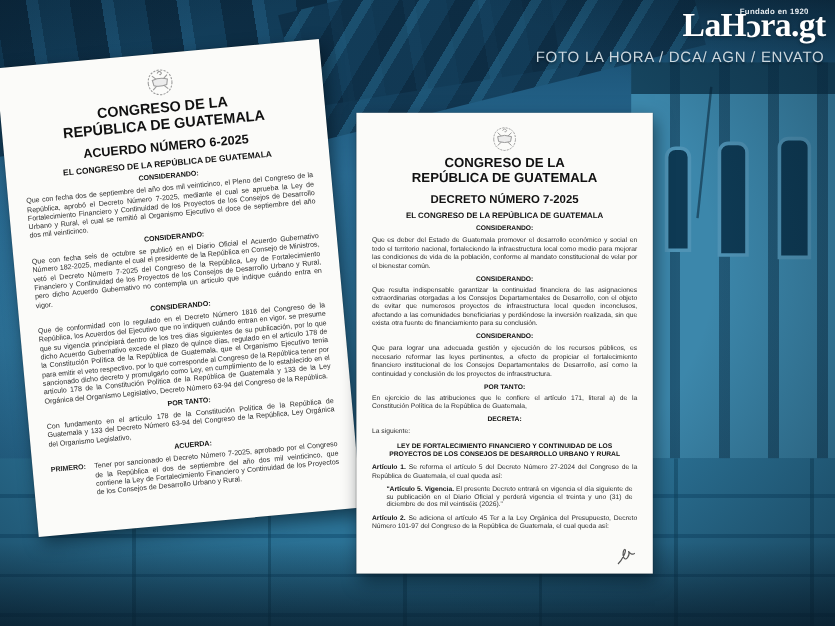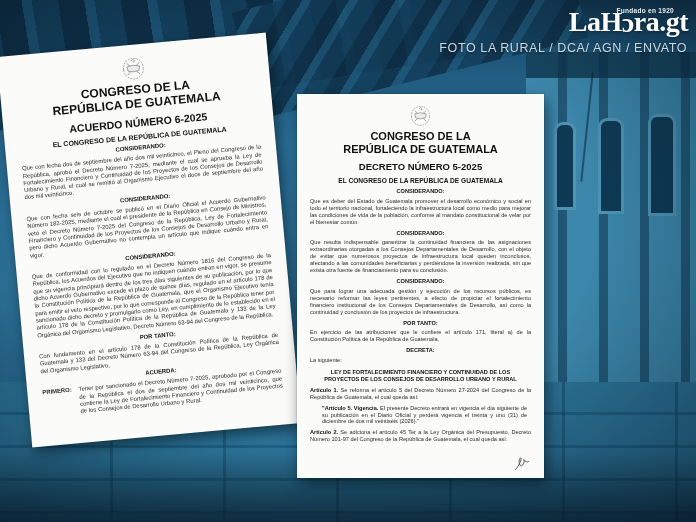--- a/index.html
+++ b/index.html
@@ -88,21 +88,21 @@
   <div class="bg-pole"></div>
   <div class="bg-wall"></div>
   <div class="bg-wallshade"></div>
   <div class="bg-vignette"></div>
 </div>
 
 <div class="logo">
   <span class="logo-tagline">Fundado en 1920</span>
   <span class="logo-text"><span>LaH</span><span class="logo-o">ɔ</span><span>ra.gt</span></span>
 </div>
-<div class="credit">FOTO LA RURAL / DCA/ AGN / ENVATO</div>
+<div class="credit">FOTO LA HORA / DCA/ AGN / ENVATO</div>
 
 <div class="doc doc-left">
   <svg class="emblem" width="36" height="27" viewBox="0 0 40 30">
     <g stroke="#9a9a9a" fill="none" stroke-width="1">
       <path d="M9,16 Q9,5 20,4 Q31,5 31,16" stroke-dasharray="2,1.2"></path>
       <path d="M9,16 Q10,26 20,27 Q30,26 31,16" stroke-dasharray="2,1.2"></path>
       <line x1="13" y1="9" x2="27" y2="22"></line>
       <line x1="27" y1="9" x2="13" y2="22"></line>
       <path d="M13,13 Q20,10.5 27,13 L26,18 Q20,20 14,18 Z" fill="#ececec"></path>
       <path d="M18,7 q2,-3.5 4,0 q-1,2 -2,1"></path>
@@ -139,21 +139,21 @@
       <line x1="13" y1="9" x2="27" y2="22"></line>
       <line x1="27" y1="9" x2="13" y2="22"></line>
       <path d="M13,13 Q20,10.5 27,13 L26,18 Q20,20 14,18 Z" fill="#ececec"></path>
       <path d="M18,7 q2,-3.5 4,0 q-1,2 -2,1"></path>
     </g>
   </svg>
   <div class="doc-org">
     <div>CONGRESO DE LA</div>
     <div>REPÚBLICA DE GUATEMALA</div>
   </div>
-  <div class="doc-number">DECRETO NÚMERO 5-2025</div>
+  <div class="doc-number">DECRETO NÚMERO 7-2025</div>
   <div class="doc-subtitle">EL CONGRESO DE LA REPÚBLICA DE GUATEMALA</div>
   <div class="doc-body">
       <div class="sec-heading">CONSIDERANDO:</div>
       <div class="sec-para">Que es deber del Estado de Guatemala promover el desarrollo económico y social en todo el territorio nacional, fortaleciendo la infraestructura local como medio para mejorar las condiciones de vida de la población, conforme al mandato constitucional de velar por el bienestar común.</div>
       <div class="sec-heading">CONSIDERANDO:</div>
       <div class="sec-para">Que resulta indispensable garantizar la continuidad financiera de las asignaciones extraordinarias otorgadas a los Consejos Departamentales de Desarrollo, con el objeto de evitar que numerosos proyectos de infraestructura local queden inconclusos, afectando a las comunidades beneficiarias y perdiéndose la inversión realizada, sin que exista otra fuente de financiamiento para su conclusión.</div>
       <div class="sec-heading">CONSIDERANDO:</div>
       <div class="sec-para">Que para lograr una adecuada gestión y ejecución de los recursos públicos, es necesario reformar las leyes pertinentes, a efecto de propiciar el fortalecimiento financiero institucional de los Consejos Departamentales de Desarrollo, así como la continuidad y conclusión de los proyectos de infraestructura.</div>
       <div class="sec-heading">POR TANTO:</div>
       <div class="sec-para">En ejercicio de las atribuciones que le confiere el artículo 171, literal a) de la Constitución Política de la República de Guatemala,</div>

